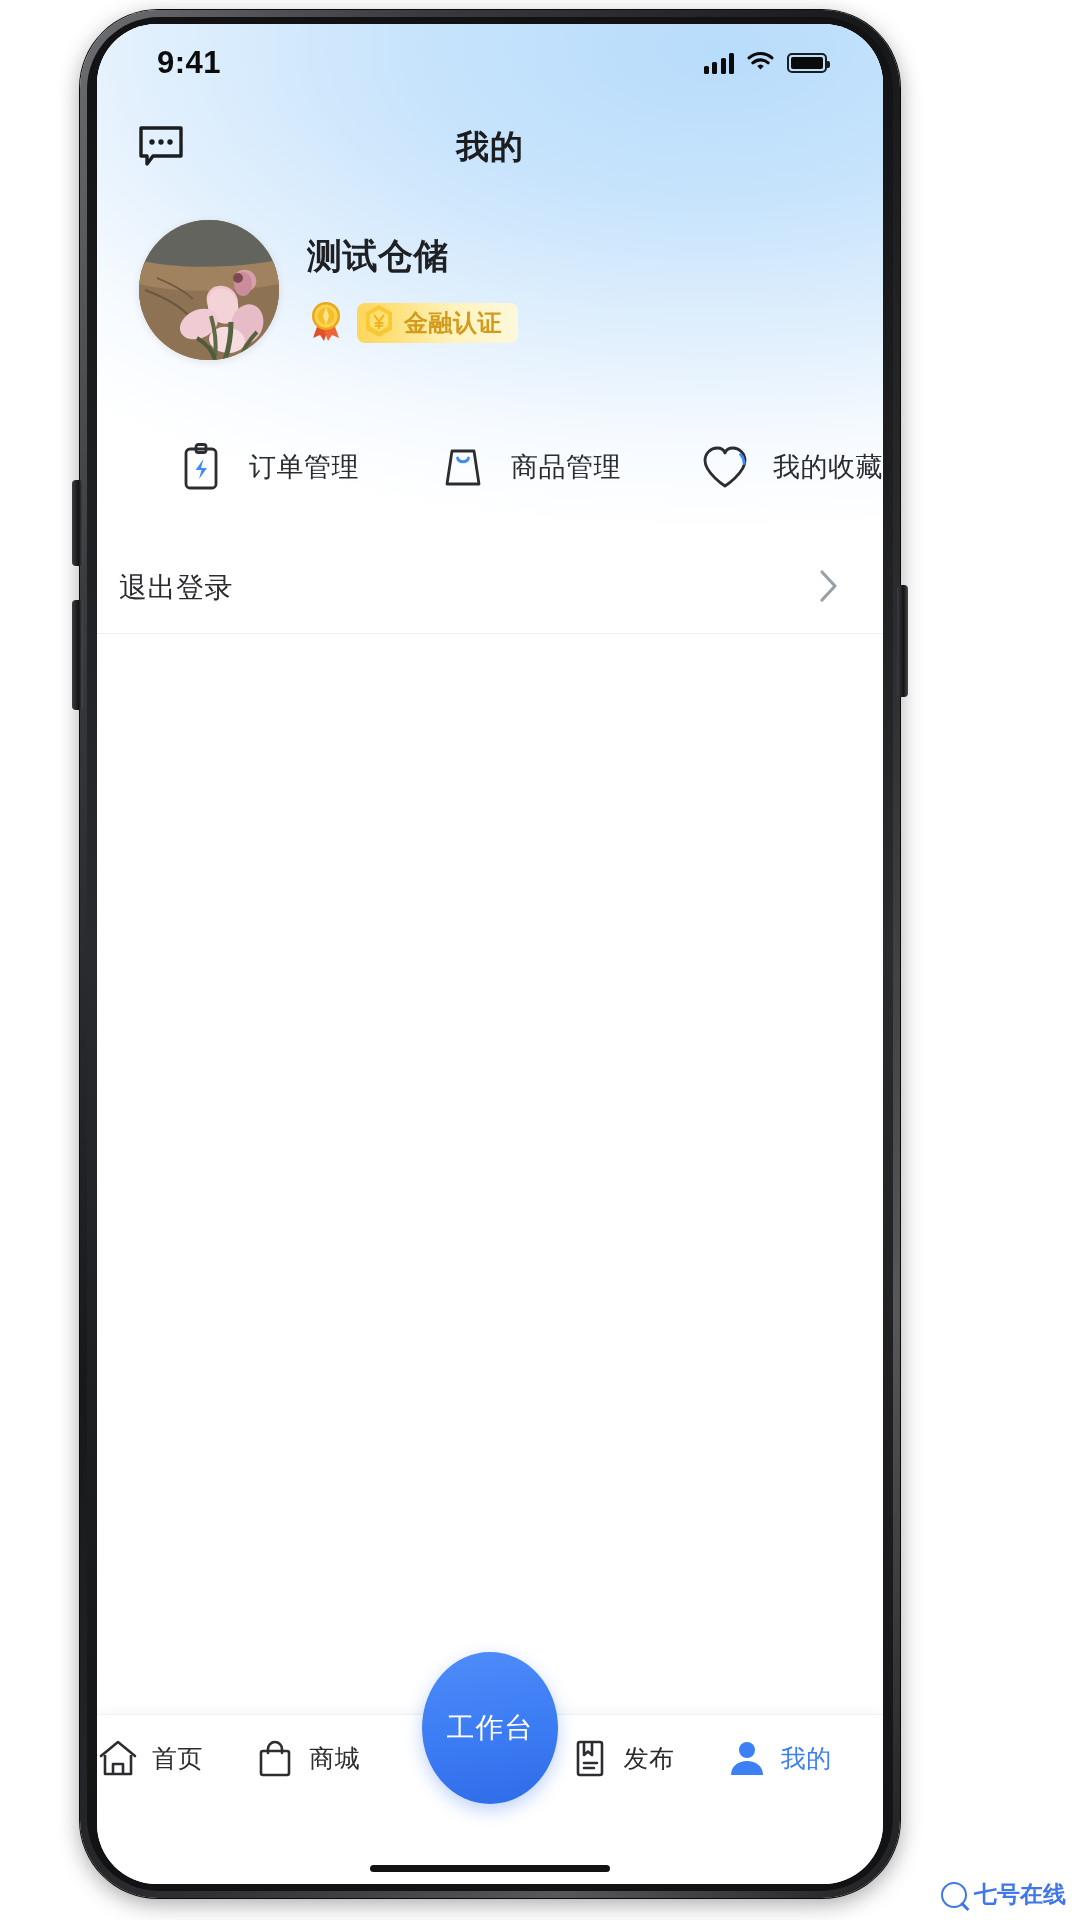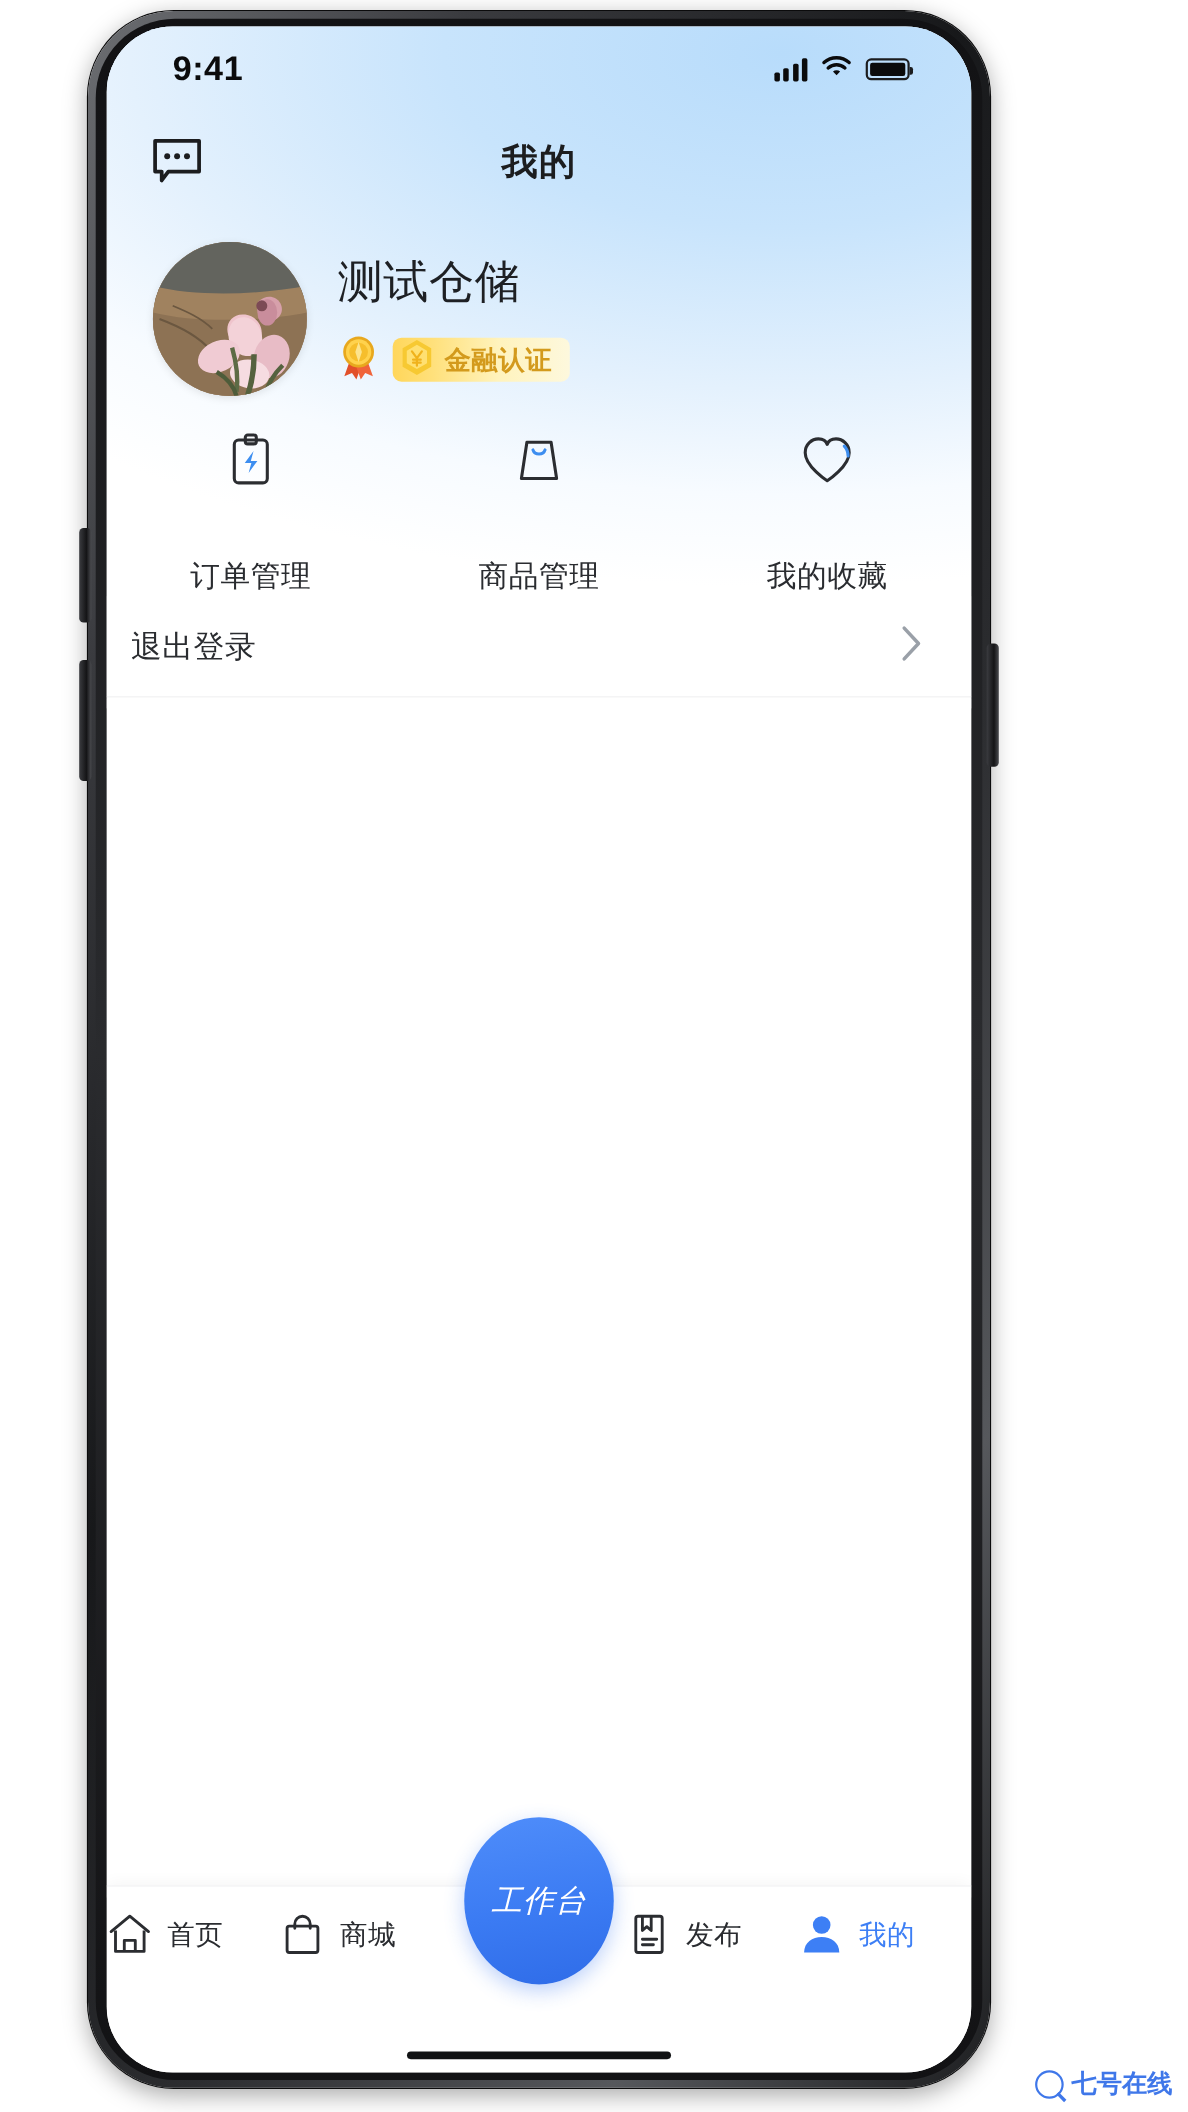--- a/index.html
+++ b/index.html
@@ -109,42 +109,42 @@
   .avatar {
     width:140px; height:140px; border-radius:50%; overflow:hidden;
     flex:0 0 auto; position:relative;
     background:#6f6f6d;
     box-shadow:0 2px 8px rgba(0,0,0,.10);
   }
   .avatar-art { position:absolute; inset:0; }
 
   .profile-info { margin-left:28px; }
   .profile-name {
-    font-size:41px; font-weight:400; color:#1e2024; letter-spacing:.5px;
+    font-size:35px; font-weight:700; color:#1e2024; letter-spacing:.5px;
   }
   .badge-row { display:flex; align-items:center; gap:12px; margin-top:20px; }
   .medal { width:38px; height:42px; }
   .fin-badge {
     display:flex; align-items:center; gap:9px;
     height:40px; padding:0 16px 0 6px;
     border-radius:8px;
     background:linear-gradient(90deg,#ffd65a 0%,#ffe07a 22%,#fff3bd 60%,#fdf8dd 100%);
   }
   .fin-badge-text {
     font-size:24px; font-weight:600; color:#d39a1c; letter-spacing:.5px;
   }
 
   
   .quickmenu {
     position:absolute; left:0; top:368px; width:786px; height:150px;
     display:flex;
   }
   .quick-item {
-    flex:1; display:flex; flex-direction:column;
-    align-items:center; justify-content:space-between; gap:22px; cursor:pointer;
+    flex:1; display:flex; flex-direction:row;
+    align-items:center; justify-content:flex-end; gap:22px; cursor:pointer;
   }
   .quick-icon { width:52px; height:52px; display:block; }
   .quick-label { font-size:27px; color:#2a2c30; letter-spacing:.5px; }
 
   
   .list-row {
     position:absolute; left:0; top:518px; width:786px; height:92px;
     display:flex; align-items:center; justify-content:space-between;
     padding:0 44px 0 22px; cursor:pointer;
     border-bottom:1px solid #efeff1;
@@ -180,21 +180,20 @@
   .fab {
     position:absolute; left:50%; transform:translateX(-50%);
     bottom:80px;
     width:136px; height:152px;
     border-radius:50%;
     background:linear-gradient(170deg,#4f8dfa 0%,#3b7bf3 55%,#2f6ce8 100%);
     display:flex; align-items:center; justify-content:center;
     color:#ffffff; font-size:28px; font-weight:500; letter-spacing:1px;
     box-shadow:0 6px 18px rgba(52,116,240,.32);
     cursor:pointer;
-    font-style:italic;
   }
 
   
   .home-ind {
     position:absolute; left:50%; transform:translateX(-50%);
     bottom:12px; width:240px; height:7px; border-radius:4px;
     background:#111214;
   }
 
   

